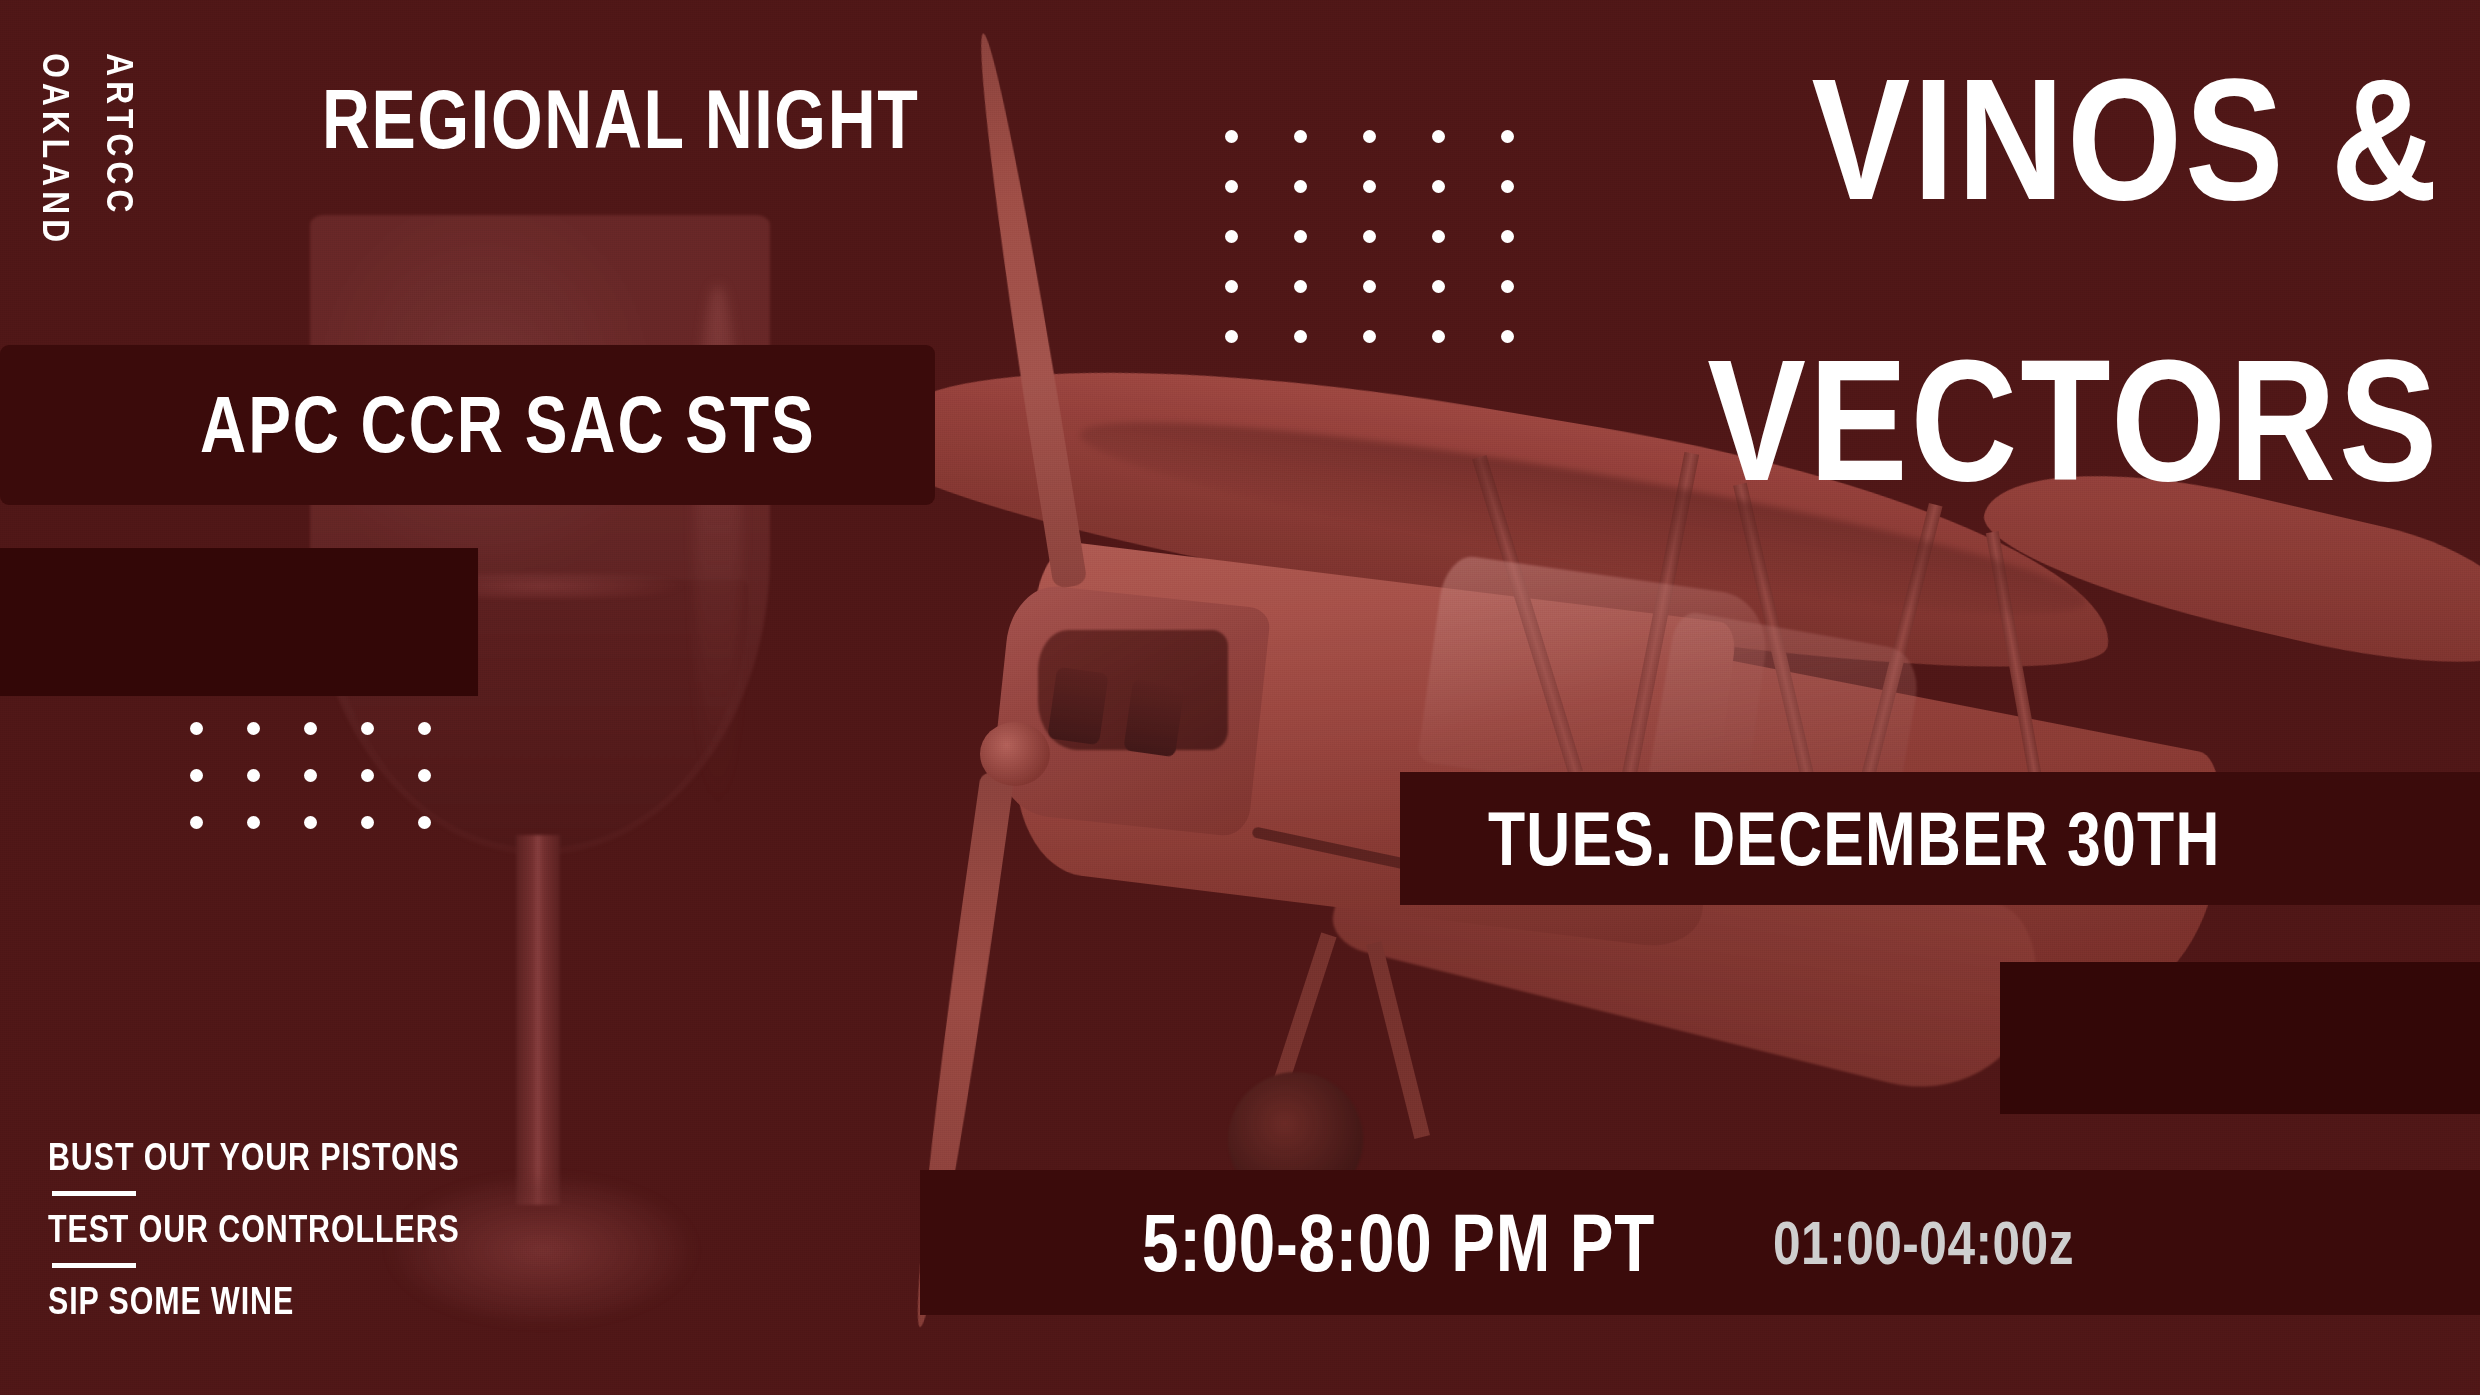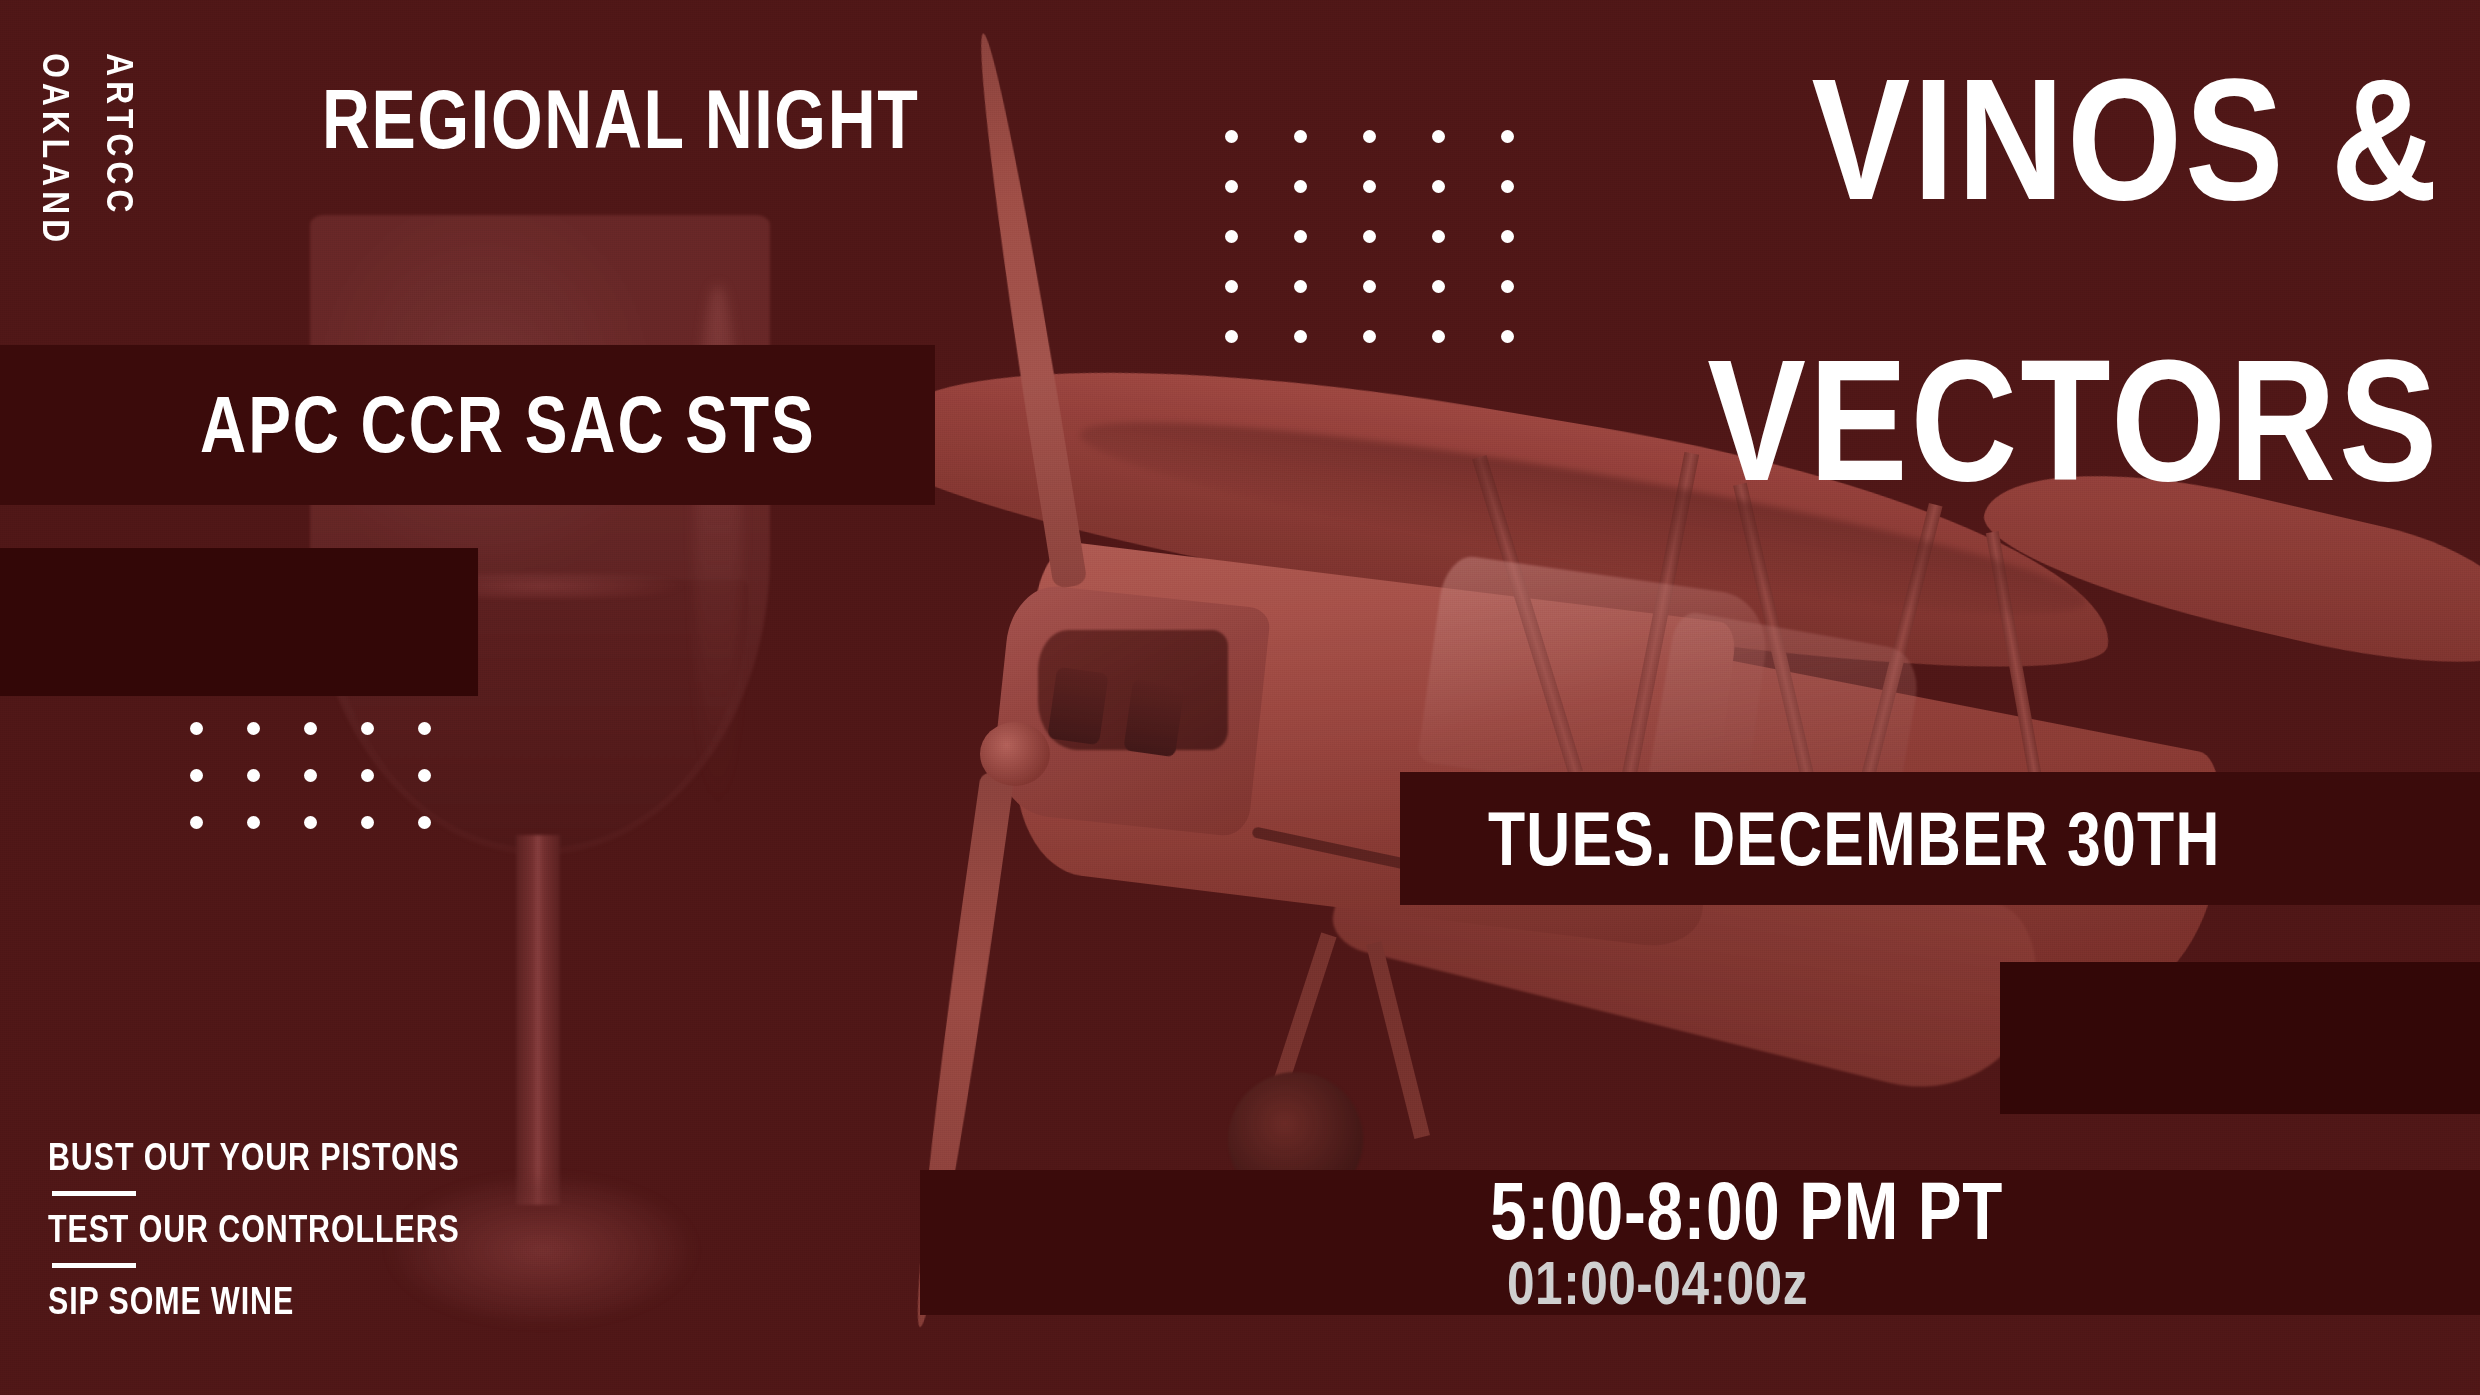--- a/index.html
+++ b/index.html
@@ -266,21 +266,21 @@
     position:absolute; left:322px; top:78px;
     font-size:83px; line-height:1;
     letter-spacing:0.025em;
   }
 
   
   #fac-banner {
     position:absolute; left:0; top:345px;
     width:935px; height:160px;
     background:#3b0b0b;
-    display:flex; align-items:center;
+    display:flex; align-items:center;border-radius:9px;
   }
   #fac-text {
     font-size:80px; line-height:1;
     margin-left:200px;
     letter-spacing:0.03em;
   }
 
   
   #block-left {
     position:absolute; left:0; top:548px;
@@ -340,21 +340,21 @@
     font-size:76px; line-height:1;
     margin-left:88px;
     letter-spacing:0.02em;
   }
 
   
   #time-banner {
     position:absolute; left:920px; top:1170px;
     width:1560px; height:145px;
     background:#3b0b0b;
-    display:flex; align-items:center;flex-direction:column;
+    display:flex; align-items:center;
   }
   #time-local {
     font-size:82px; line-height:1;
     margin-left:222px;
     letter-spacing:0.01em;
   }
   #time-zulu {
     font-size:62px; line-height:1;
     color:#cfcfcf;
     margin-left:-10px;

